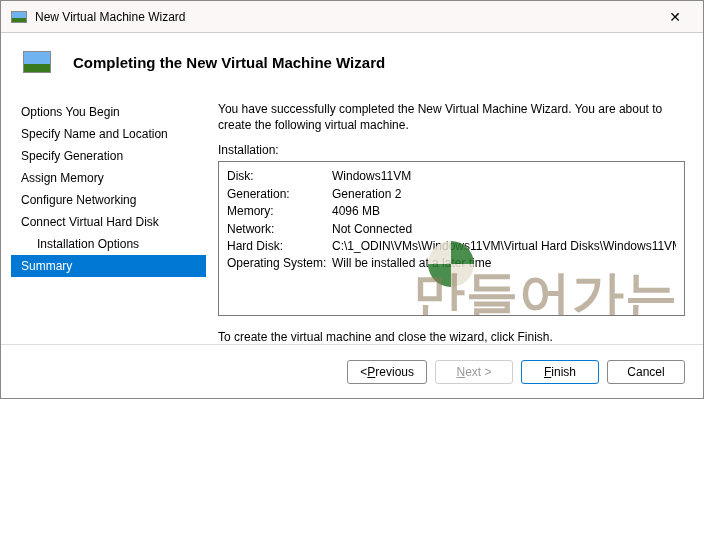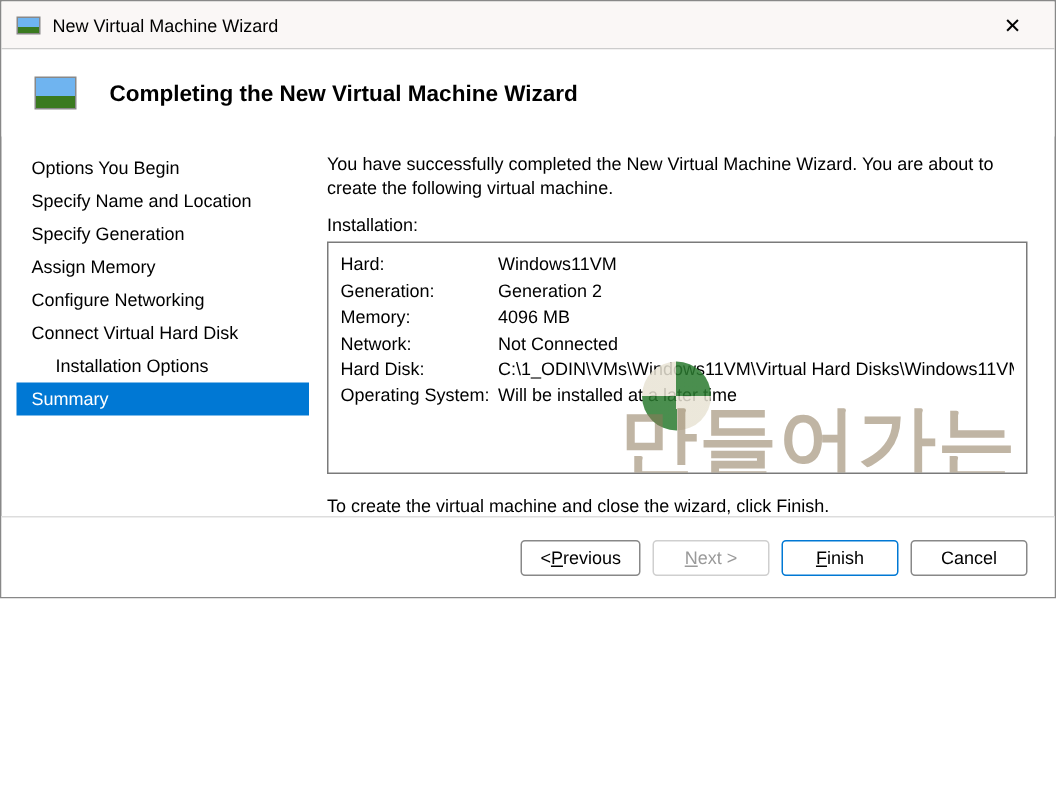--- a/index.html
+++ b/index.html
@@ -196,21 +196,21 @@
         <div class="step">Connect Virtual Hard Disk</div>
         <div class="step indent">Installation Options</div>
         <div class="step selected">Summary</div>
       </div>
 
     <div class="content content-wrap">
       <div class="intro">You have successfully completed the New Virtual Machine Wizard. You are about to create the following virtual machine.</div>
       <div class="desc-label">Installation:</div>
       <div class="desc-box" id="descbox">
         <div class="row">
-            <div class="k">Hard:</div>
+            <div class="k">Disk:</div>
             <div class="v">Windows11VM</div>
           </div>
           <div class="row">
             <div class="k">Generation:</div>
             <div class="v">Generation 2</div>
           </div>
           <div class="row">
             <div class="k">Memory:</div>
             <div class="v">4096 MB</div>
           </div>

